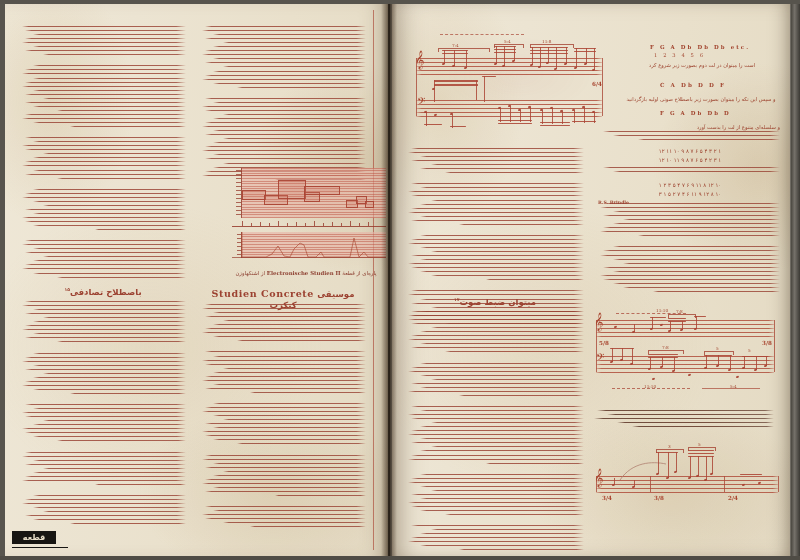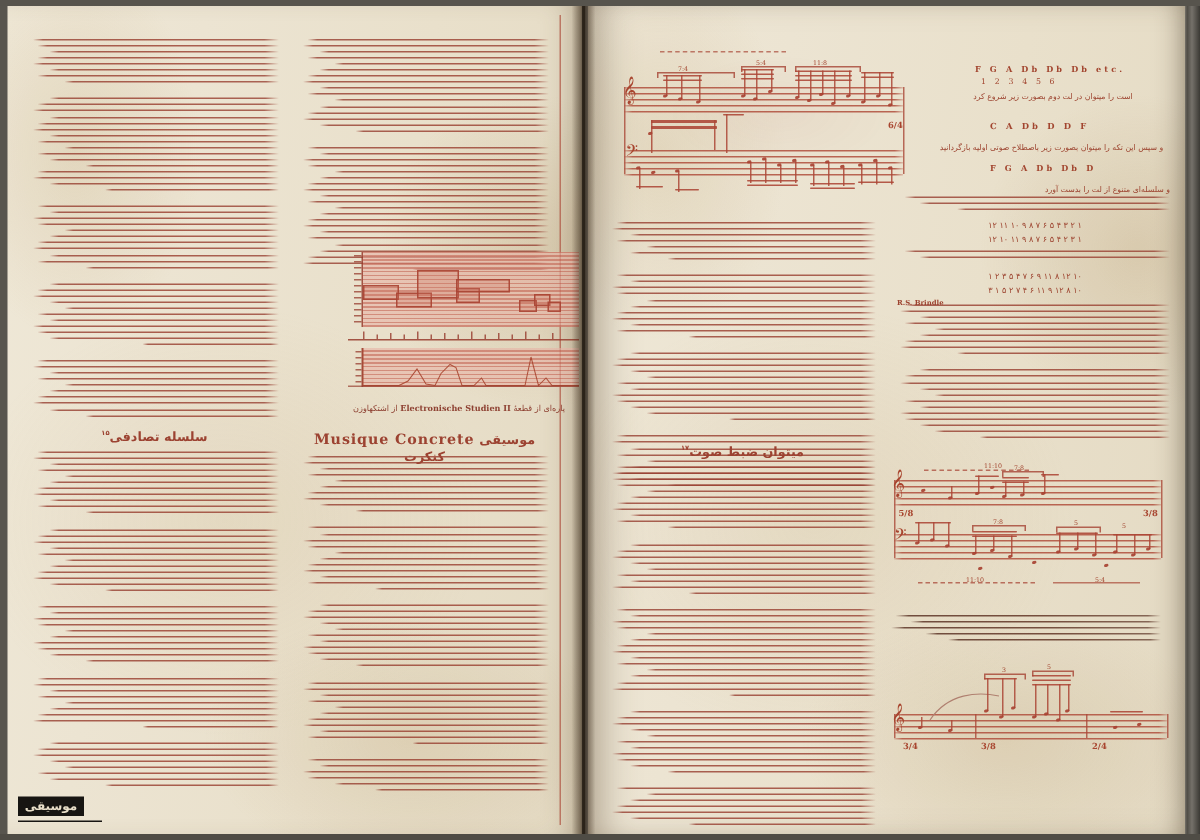--- a/index.html
+++ b/index.html
@@ -174,21 +174,21 @@
       <div class="ln s1"></div>
         <div class="ln s3"></div>
         <div class="ln s2"></div>
       <div class="ln s1"></div>
         <div class="ln s6"></div>
         <div class="ln s2"></div>
       <div class="ln s7"></div>
     </div>
 
     <div class="heading" id="hd-aleatory" style="left:16px;top:287px;width:166px;font-size:8.5px;">
-      <span>سلسله تصادفی</span><sup style="font-size:4.5px;">۱۵</sup>
+      <span>باصطلاح تصادفی</span><sup style="font-size:4.5px;">۱۵</sup>
     </div>
 
     <div class="col fa" id="lp-col-outer-2" style="left:16px;top:301px;width:166px;">
       <div class="ln s1"></div>
         <div class="ln s6"></div>
         <div class="ln s2"></div>
       <div class="ln s1"></div>
         <div class="ln s3"></div>
         <div class="ln s2"></div>
       <div class="ln s1"></div>
@@ -340,21 +340,21 @@
       <div class="fig-axis" style="left:4px;top:89px;width:154px;height:.7px;opacity:.8;"></div>
     </div>
 
     <div class="caption" style="left:216px;top:270px;width:172px;">
       <span>پاره‌ای از قطعهٔ</span>
       <span style="font-family:'DejaVu Serif',serif;font-weight:bold;">Electronische Studien II</span>
       <span>از اشتکهاوزن</span>
     </div>
 
     <div class="heading" id="hd-concrete" style="left:196px;top:288px;width:166px;font-size:9.5px;">
-      <span style="font-family:'DejaVu Serif',serif;letter-spacing:.6px;">Musique  Concrete</span>
+      <span style="font-family:'DejaVu Serif',serif;letter-spacing:.6px;">Studien  Concrete</span>
       <span style="font-size:8.5px;">موسیقی کنکرت</span>
     </div>
 
     <div class="col fa" id="lp-col-inner-2" style="left:196px;top:304px;width:166px;">
       <div class="ln s1"></div>
         <div class="ln s6"></div>
         <div class="ln s2"></div>
       <div class="ln s1"></div>
         <div class="ln s3"></div>
         <div class="ln s2"></div>
@@ -401,21 +401,21 @@
       <div class="gap"></div>
       <div class="ln s1"></div>
         <div class="ln s2"></div>
         <div class="ln s6"></div>
       <div class="ln s1"></div>
         <div class="ln s3"></div>
         <div class="ln s4"></div>
     </div>
 
     <div id="footer-band">
-      <span>موسیقی</span>
+      <span>قطعه</span>
     </div>
     <div id="footer-rule"></div>
   </div>
 
   <div class="sheet" id="page-right">
     <div class="mottle"></div>
 
     <div class="ghost" style="left:22px;top:20px;width:210px;height:110px;
          background:radial-gradient(closest-side,rgba(150,60,45,.55),transparent 72%);"></div>
 

